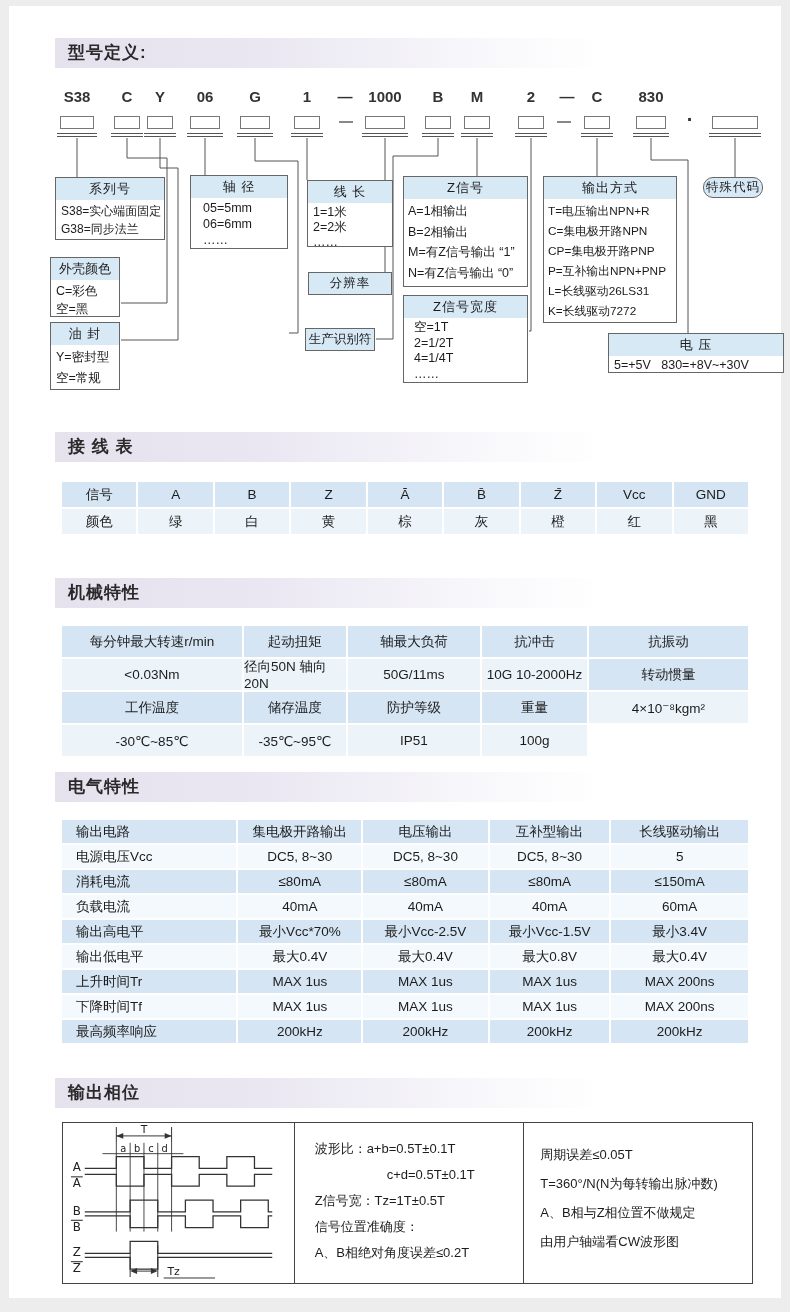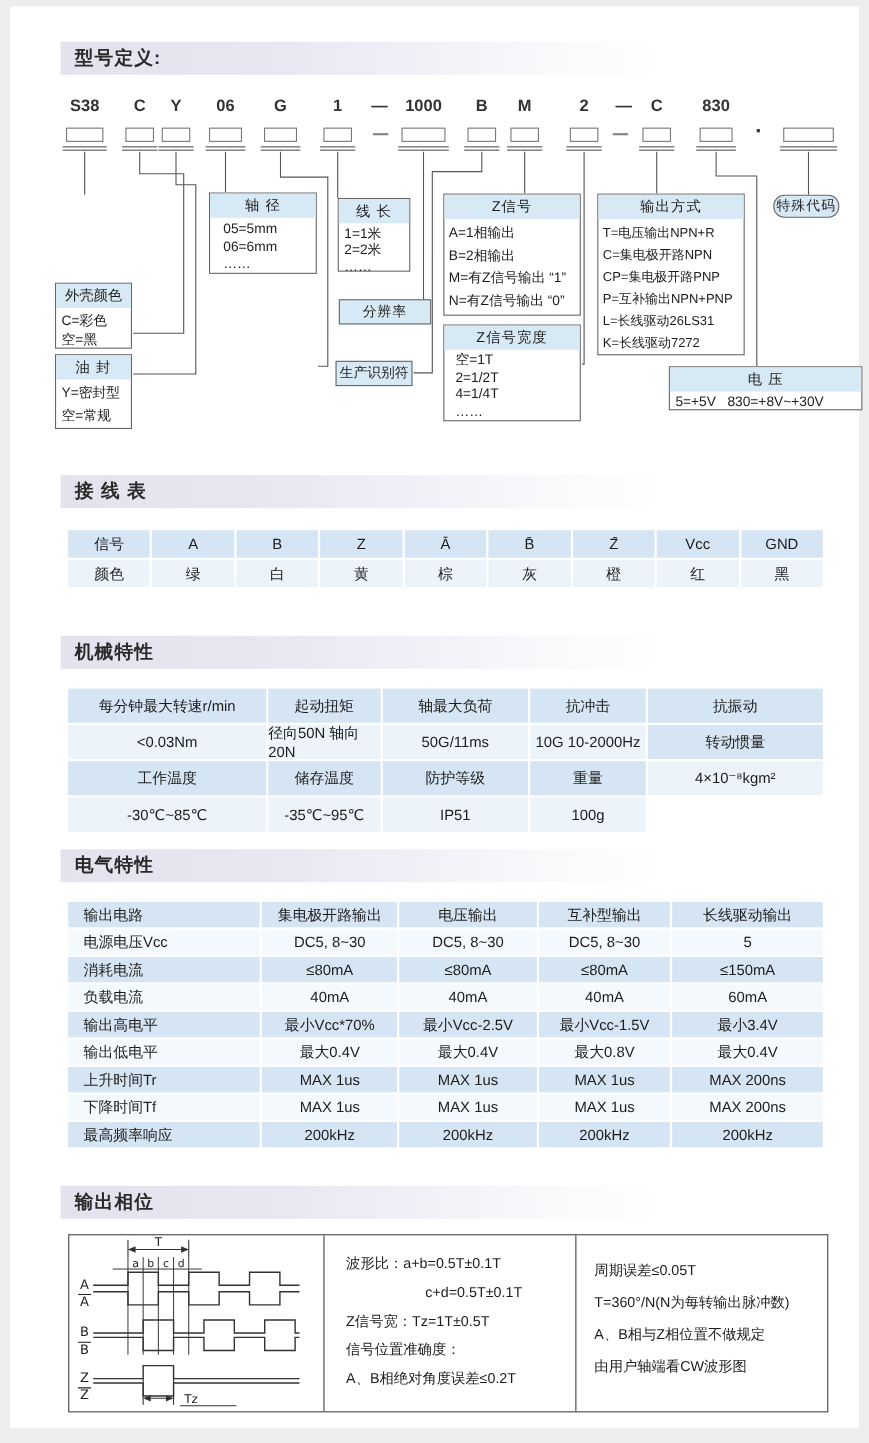--- a/index.html
+++ b/index.html
@@ -115,20 +115,27 @@
     <div class="code-under" style="left:515px;width:32px;"></div>
   <div class="code-dash" style="left:557px;"></div>
   <div class="code-box" style="left:584px;width:26px;"></div>
     <div class="code-under" style="left:581px;width:32px;"></div>
   <div class="code-box" style="left:636px;width:30px;"></div>
     <div class="code-under" style="left:633px;width:36px;"></div>
   <span class="code-dot" style="left:690px;">·</span>
   <div class="code-box" style="left:712px;width:46px;"></div>
     <div class="code-under" style="left:709px;width:52px;"></div>
 
+  <div class="mbox" style="left:55px;top:89px;width:110px;height:63px;">
+    <div class="mbox-title">系列号</div>
+    <div class="mbox-body" style="font-size:12px;line-height:18px;">
+      <div>S38=实心端面固定</div>
+      <div>G38=同步法兰</div>
+    </div>
+  </div>
   <div class="mbox" style="left:50px;top:169px;width:70px;height:60px;">
     <div class="mbox-title" style="letter-spacing:0;">外壳颜色</div>
     <div class="mbox-body" style="line-height:18px;">
       <div>C=彩色</div>
       <div>空=黑</div>
     </div>
   </div>
   <div class="mbox" style="left:50px;top:234px;width:70px;height:68px;">
     <div class="mbox-title">油 封</div>
     <div class="mbox-body" style="line-height:21px;">
@@ -137,21 +144,21 @@
     </div>
   </div>
   <div class="mbox" style="left:190px;top:87px;width:98px;height:74px;">
     <div class="mbox-title">轴 径</div>
     <div class="mbox-body" style="padding-left:12px;line-height:16px;">
       <div>05=5mm</div>
       <div>06=6mm</div>
       <div>……</div>
     </div>
   </div>
-  <div class="mbox" style="left:307px;top:92px;width:66px;height:67px;">
+  <div class="mbox" style="left:307px;top:92px;width:86px;height:67px;">
     <div class="mbox-title">线 长</div>
     <div class="mbox-body" style="line-height:15px;">
       <div>1=1米</div>
       <div>2=2米</div>
       <div>……</div>
     </div>
   </div>
   <div class="mbox-solid" style="left:308px;top:184px;width:84px;height:23px;">
     <span>分辨率</span>
   </div>

